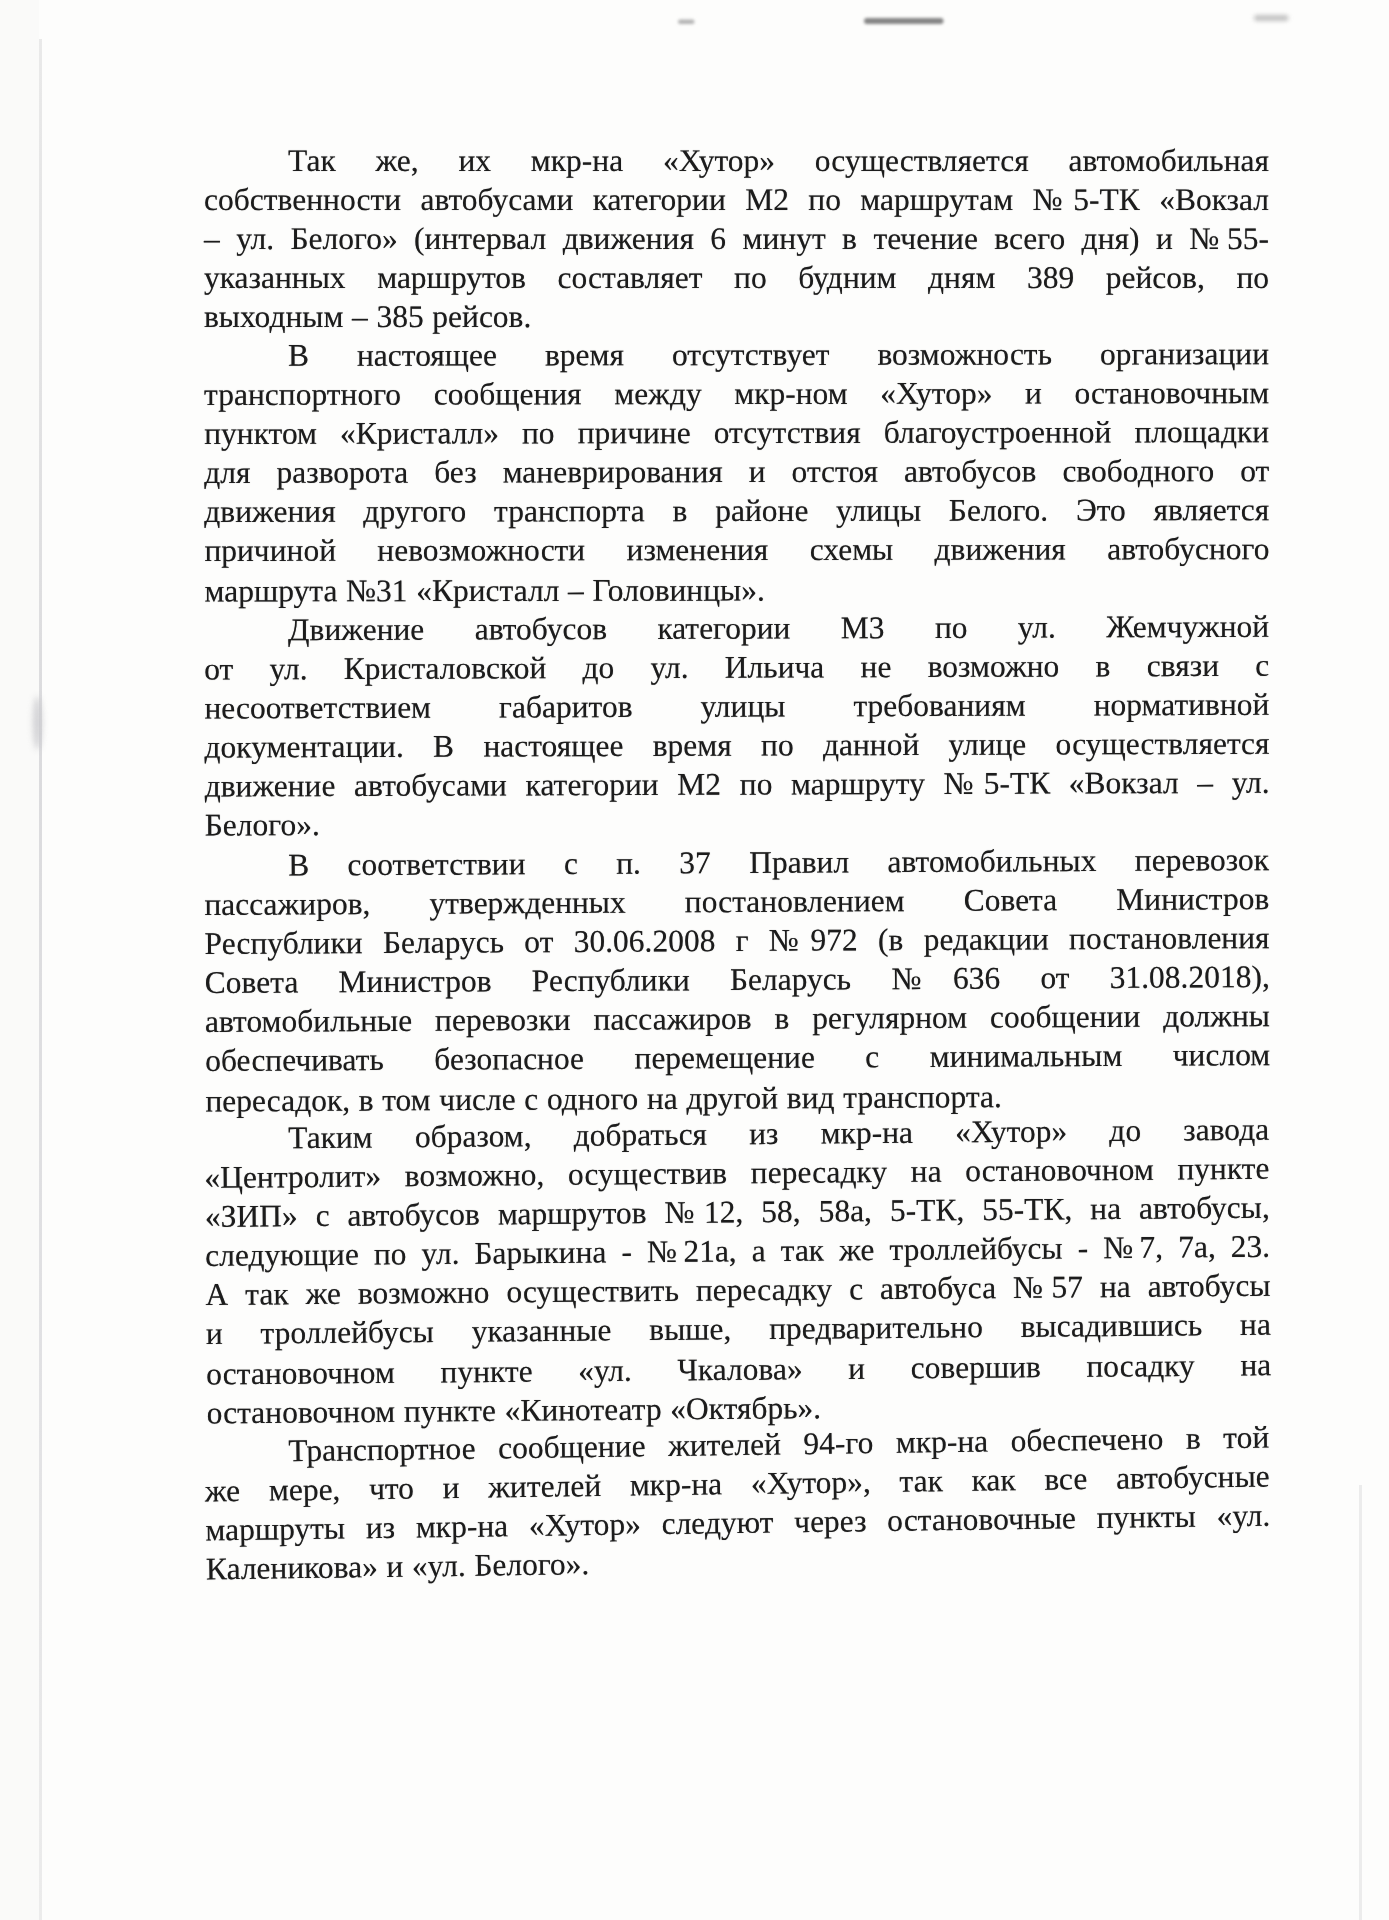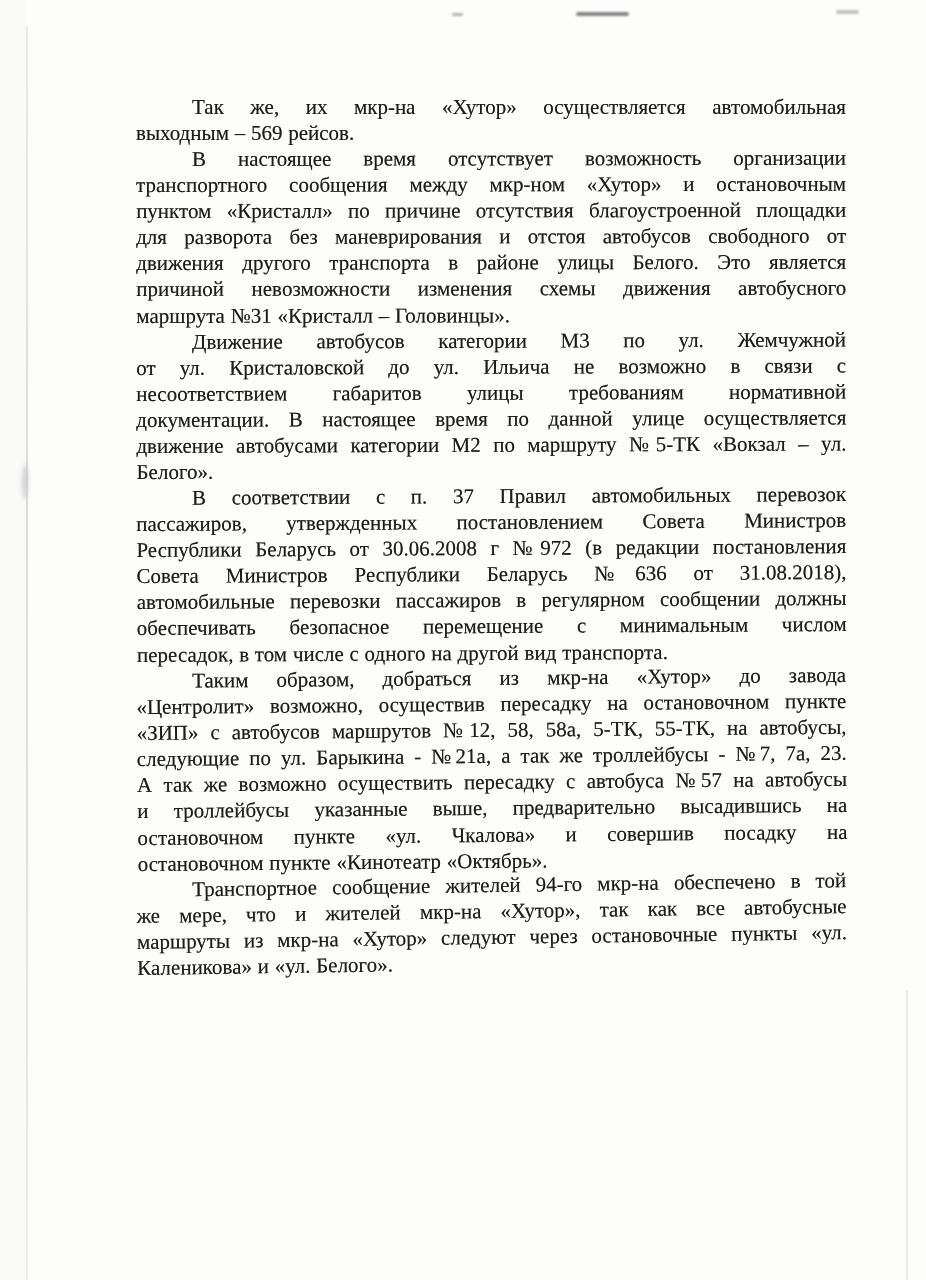--- a/index.html
+++ b/index.html
@@ -49,21 +49,24 @@
   <div class="edge-line"></div>
   <div class="edge-smudge"></div>
   <div class="dot-a"></div>
   <div class="dash-b"></div>
   <div class="smudge-c"></div>
   <div class="right-edge"></div>
 
   <div class="textblock">
       <div class="para">
         <div class="line first just">Так же, их мкр-на «Хутор» осуществляется автомобильная</div>
-        <div class="line last">выходным – 569 рейсов.</div>
+        <div class="line just">собственности автобусами категории М2 по маршрутам №5-ТК «Вокзал</div>
+        <div class="line just">– ул. Белого» (интервал движения 6 минут в течение всего дня) и №55-</div>
+        <div class="line just">указанных маршрутов составляет по будним дням 389 рейсов, по</div>
+        <div class="line last">выходным – 385 рейсов.</div>
       </div>
       <div class="para">
         <div class="line first just">В настоящее время отсутствует возможность организации</div>
         <div class="line just">транспортного сообщения между мкр-ном «Хутор» и остановочным</div>
         <div class="line just">пунктом «Кристалл» по причине отсутствия благоустроенной площадки</div>
         <div class="line just">для разворота без маневрирования и отстоя автобусов свободного от</div>
         <div class="line just">движения другого транспорта в районе улицы Белого. Это является</div>
         <div class="line just">причиной невозможности изменения схемы движения автобусного</div>
         <div class="line last">маршрута №31 «Кристалл – Головинцы».</div>
       </div>

